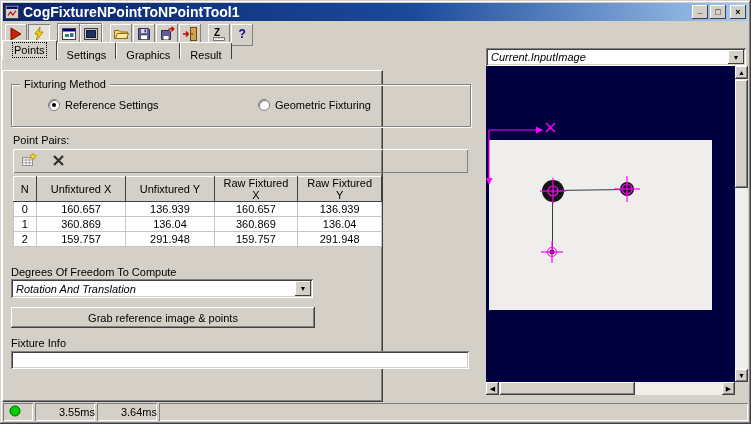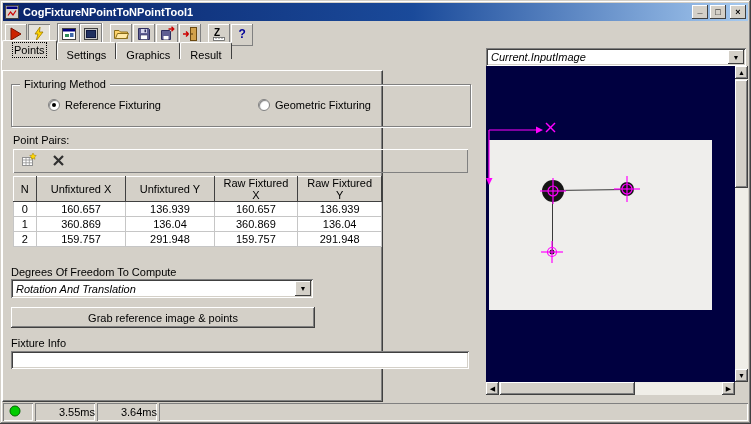--- a/index.html
+++ b/index.html
@@ -6,21 +6,21 @@
   body { background:#808080; font-family:"Liberation Sans", sans-serif; font-size:11px; color:#000; }
   .window {
     position:relative; width:751px; height:424px; background:#d4d0c8; overflow:hidden;
     box-shadow: inset -1px -1px 0 #404040, inset 1px 1px 0 #d4d0c8, inset -2px -2px 0 #808080, inset 2px 2px 0 #fff;
   }
   
   .titlebar { position:absolute; left:3px; top:3px; right:3px; height:18px;
     background:linear-gradient(90deg,#0a246a 0%,#1a4a9a 55%,#a6caf0 100%);
     display:flex; align-items:center; padding:0 2px; }
   .title-icon { width:14px; height:14px; margin-right:4px; flex:0 0 auto; }
-  .title-text { color:#fff; font-weight:bold; font-size:11px; flex:1; white-space:nowrap; overflow:hidden; }
+  .title-text { color:#fff; font-weight:bold; font-size:14px; flex:1; white-space:nowrap; overflow:hidden; }
   .caption-btn { width:16px; height:14px; margin-left:2px; background:#d4d0c8; flex:0 0 auto;
     box-shadow: inset -1px -1px 0 #404040, inset 1px 1px 0 #fff;
     display:flex; align-items:center; justify-content:center; font-size:9px; font-weight:bold; line-height:10px; cursor:default; }
   .caption-btn.min span { transform:translateY(-2px); }
   
   .toolbar { position:absolute; left:5px; top:23px; height:24px; display:flex; align-items:center; }
   .tbtn { width:22px; height:22px; background:#d4d0c8; margin-right:1px;
     box-shadow: inset -1px -1px 0 #808080, inset 1px 1px 0 #fff;
     display:flex; align-items:center; justify-content:center; cursor:default; }
   .tbtn.pressed { box-shadow: inset 1px 1px 0 #808080, inset -1px -1px 0 #fff; background:#e5e2db; }
@@ -188,21 +188,21 @@
     <div class="tab"><span class="tab-label">Graphics</span></div>
     <div class="tab"><span class="tab-label">Result</span></div>
   </div>
 
   <div class="tabpage">
 
     <div class="groupbox">
       <span class="groupbox-label">Fixturing Method</span>
       <div class="radio-opt" style="left:36px">
         <span class="radio-circle checked"></span>
-        <span>Reference Fixturing</span>
+        <span>Reference Settings</span>
       </div>
       <div class="radio-opt" style="left:246px">
         <span class="radio-circle"></span>
         <span>Geometric Fixturing</span>
       </div>
     </div>
 
     <span class="static-label" style="left:10px; top:63px">Point Pairs:</span>
 
     <div class="pp-toolbar">

